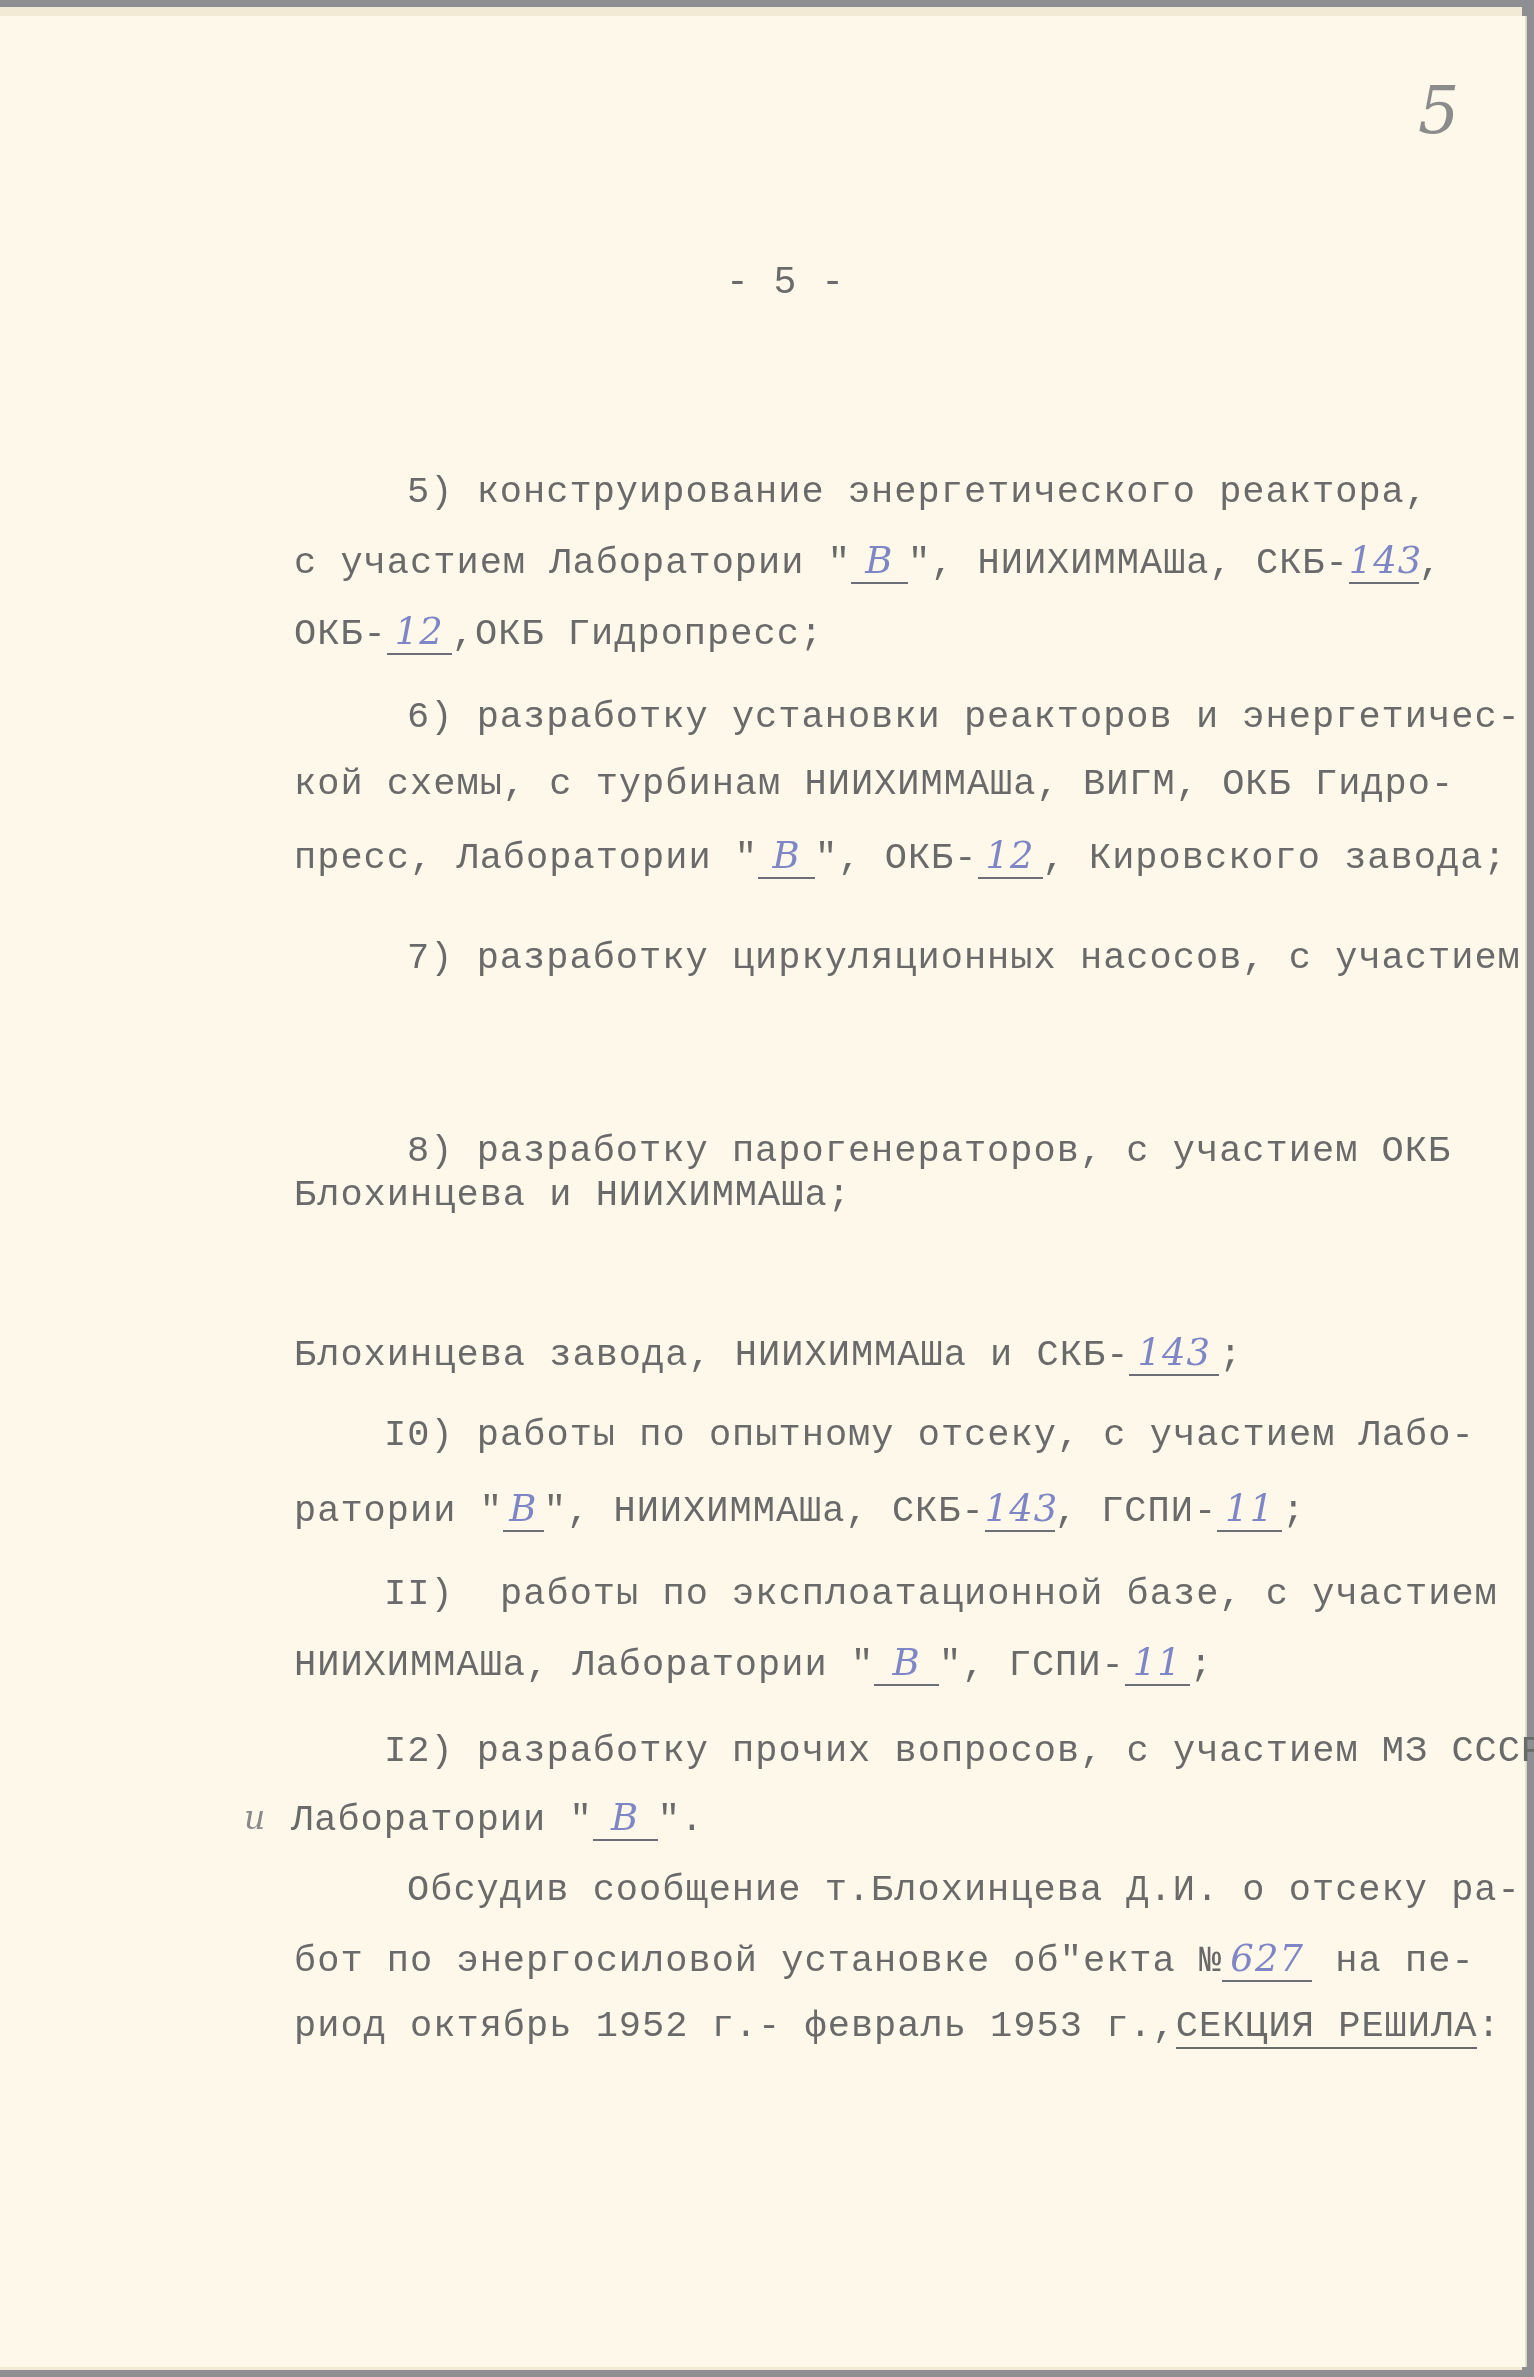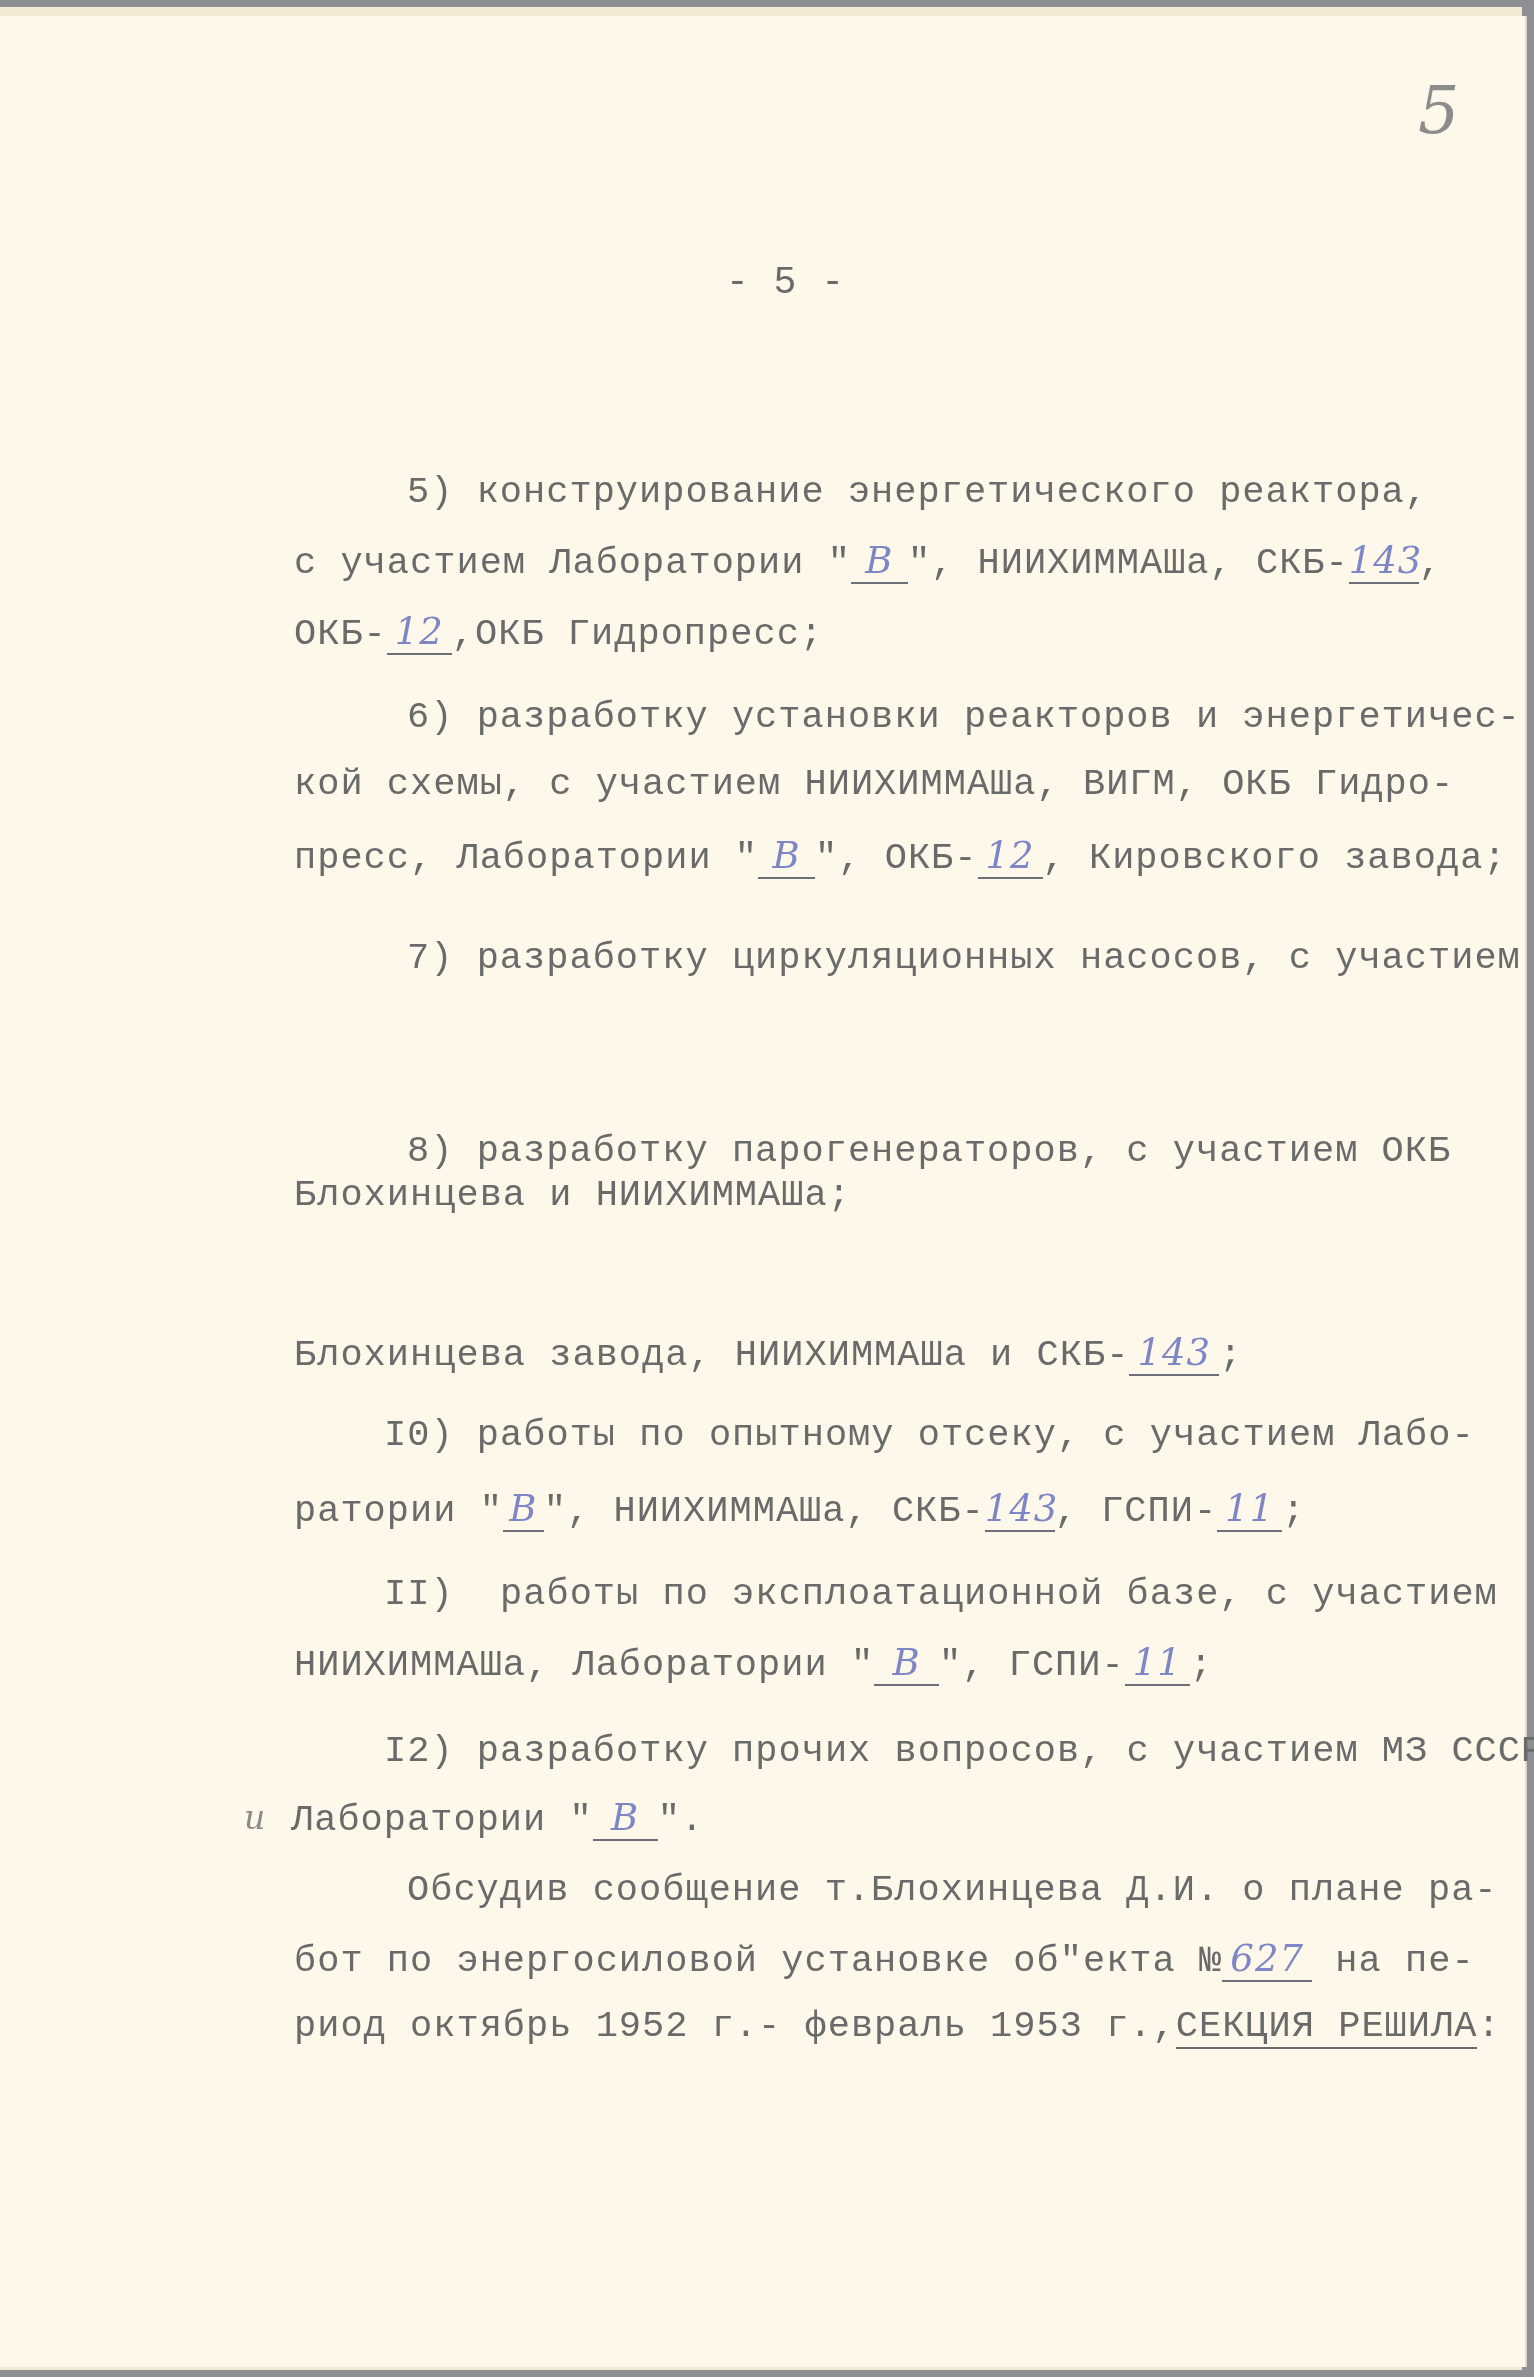--- a/index.html
+++ b/index.html
@@ -22,38 +22,38 @@
 
   <div class="pencil" style="left:1418px;top:57px;font-size:65px;color:#8c8c8c;">5</div>
 
   <div class="line" style="left:726px;top:245px;font-size:38px;">- 5 -</div>
 
   <div class="line" style="left:407px;top:455px;"><span>5)</span> <span>конструирование энергетического реактора,</span></div>
   <div class="line" style="left:294px;top:523px;"><span>с участием Лаборатории "</span><span class="hw" style="width:57px;">В</span><span>", НИИХИММАШа, СКБ-</span><span class="hw" style="width:70px;">143</span><span>,</span></div>
   <div class="line" style="left:294px;top:594px;"><span>ОКБ-</span><span class="hw" style="width:65px;">12</span><span>,ОКБ Гидропресс;</span></div>
 
   <div class="line" style="left:407px;top:680px;"><span>6)</span> <span>разработку установки реакторов и энергетичес-</span></div>
-  <div class="line" style="left:294px;top:747px;"><span>кой схемы, с участием НИИХИММАШа, ВИГМ, ОКБ Гидро-</span></div>
+  <div class="line" style="left:294px;top:747px;"><span>кой схемы, с турбинам НИИХИММАШа, ВИГМ, ОКБ Гидро-</span></div>
   <div class="line" style="left:294px;top:818px;"><span>пресс, Лаборатории "</span><span class="hw" style="width:57px;">В</span><span>", ОКБ-</span><span class="hw" style="width:65px;">12</span><span>, Кировского завода;</span></div>
 
   <div class="line" style="left:407px;top:921px;"><span>7)</span> <span>разработку циркуляционных насосов, с участием</span></div>
 
   <div class="line" style="left:407px;top:1114px;"><span>8)</span> <span>разработку парогенераторов, с участием ОКБ</span></div>
   <div class="line" style="left:294px;top:1158px;"><span>Блохинцева и НИИХИММАШа;</span></div>
 
   <div class="line" style="left:294px;top:1315px;"><span>Блохинцева завода, НИИХИММАШа и СКБ-</span><span class="hw" style="width:90px;">143</span><span>;</span></div>
 
   <div class="line" style="left:384px;top:1398px;"><span>I0)</span> <span>работы по опытному отсеку, с участием Лабо-</span></div>
   <div class="line" style="left:294px;top:1471px;"><span>ратории "</span><span class="hw" style="width:41px;">В</span><span>", НИИХИММАШа, СКБ-</span><span class="hw" style="width:70px;">143</span><span>, ГСПИ-</span><span class="hw" style="width:65px;">11</span><span>;</span></div>
 
   <div class="line" style="left:384px;top:1557px;"><span>II)</span> <span> работы по эксплоатационной базе, с участием</span></div>
   <div class="line" style="left:294px;top:1625px;"><span>НИИХИММАШа, Лаборатории "</span><span class="hw" style="width:65px;">В</span><span>", ГСПИ-</span><span class="hw" style="width:65px;">11</span><span>;</span></div>
 
   <div class="line" style="left:384px;top:1714px;"><span>I2)</span> <span>разработку прочих вопросов, с участием МЗ СССР,</span></div>
   <div class="pencil" style="left:244px;top:1782px;font-size:33px;">и</div>
   <div class="line" style="left:291px;top:1780px;"><span>Лаборатории "</span><span class="hw" style="width:65px;">В</span><span>".</span></div>
 
-  <div class="line" style="left:407px;top:1853px;"><span>Обсудив сообщение т.Блохинцева Д.И. о плане ра-</span></div>
+  <div class="line" style="left:407px;top:1853px;"><span>Обсудив сообщение т.Блохинцева Д.И. о отсеку ра-</span></div>
   <div class="line" style="left:294px;top:1921px;"><span>бот по энергосиловой установке об"екта №</span><span class="hw" style="width:90px;">627</span><span> на пе-</span></div>
   <div class="line" style="left:294px;top:1989px;text-align:center;"><span>риод октябрь 1952 г.- февраль 1953 г.,</span><span class="under">СЕКЦИЯ РЕШИЛА</span><span>:</span></div>
 
 </div>
 
 
 </body></html>

